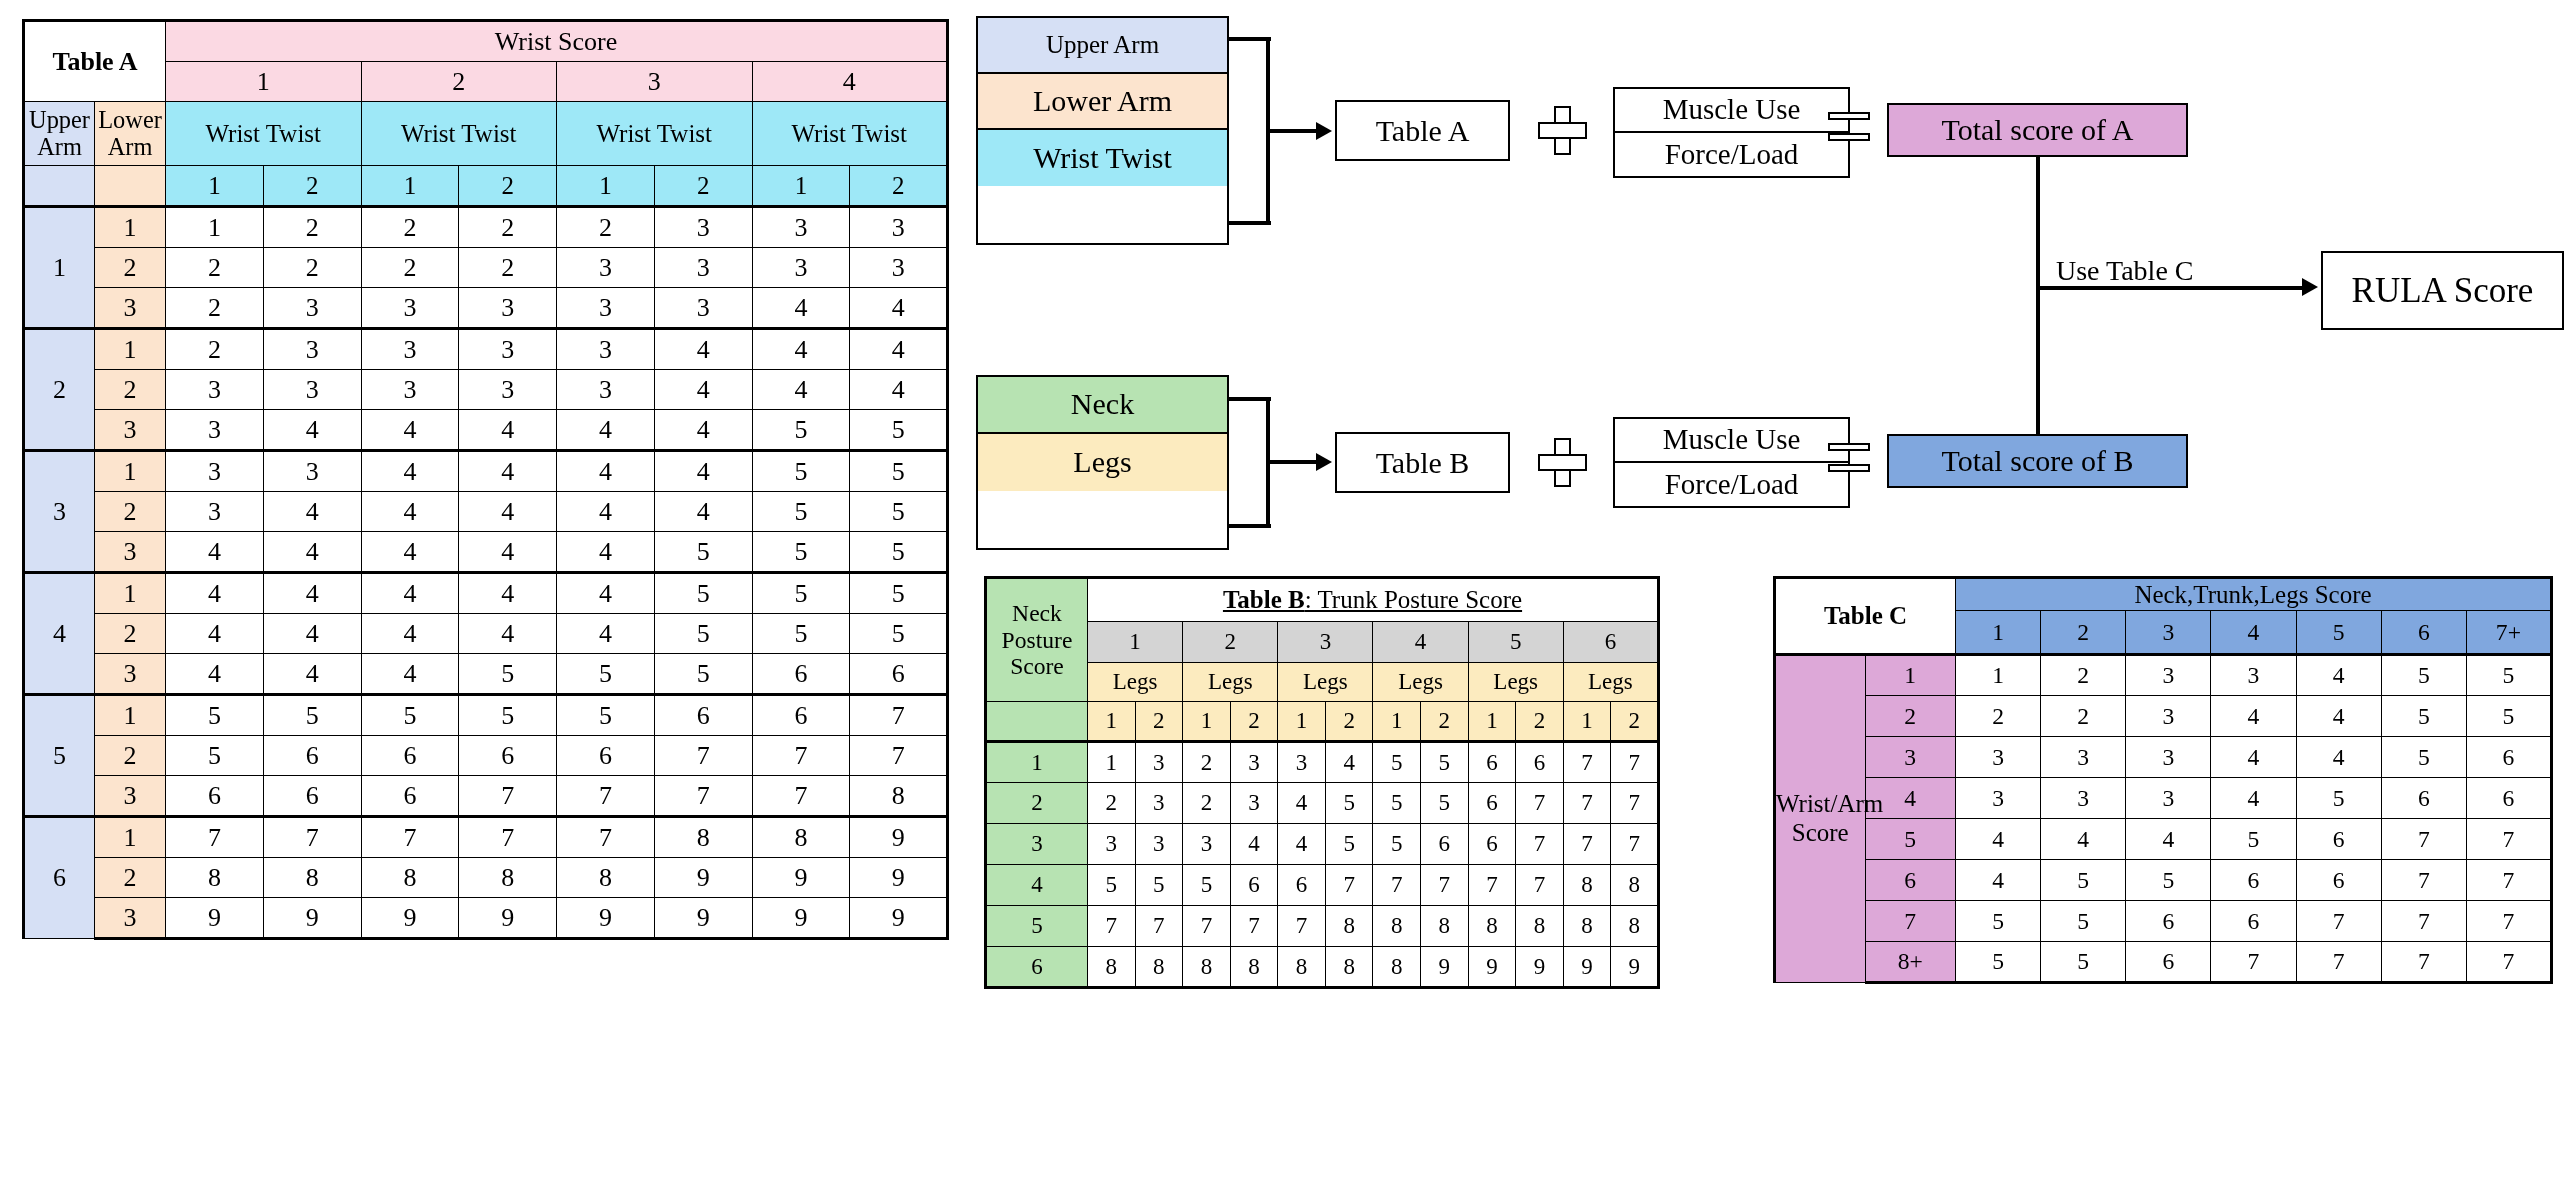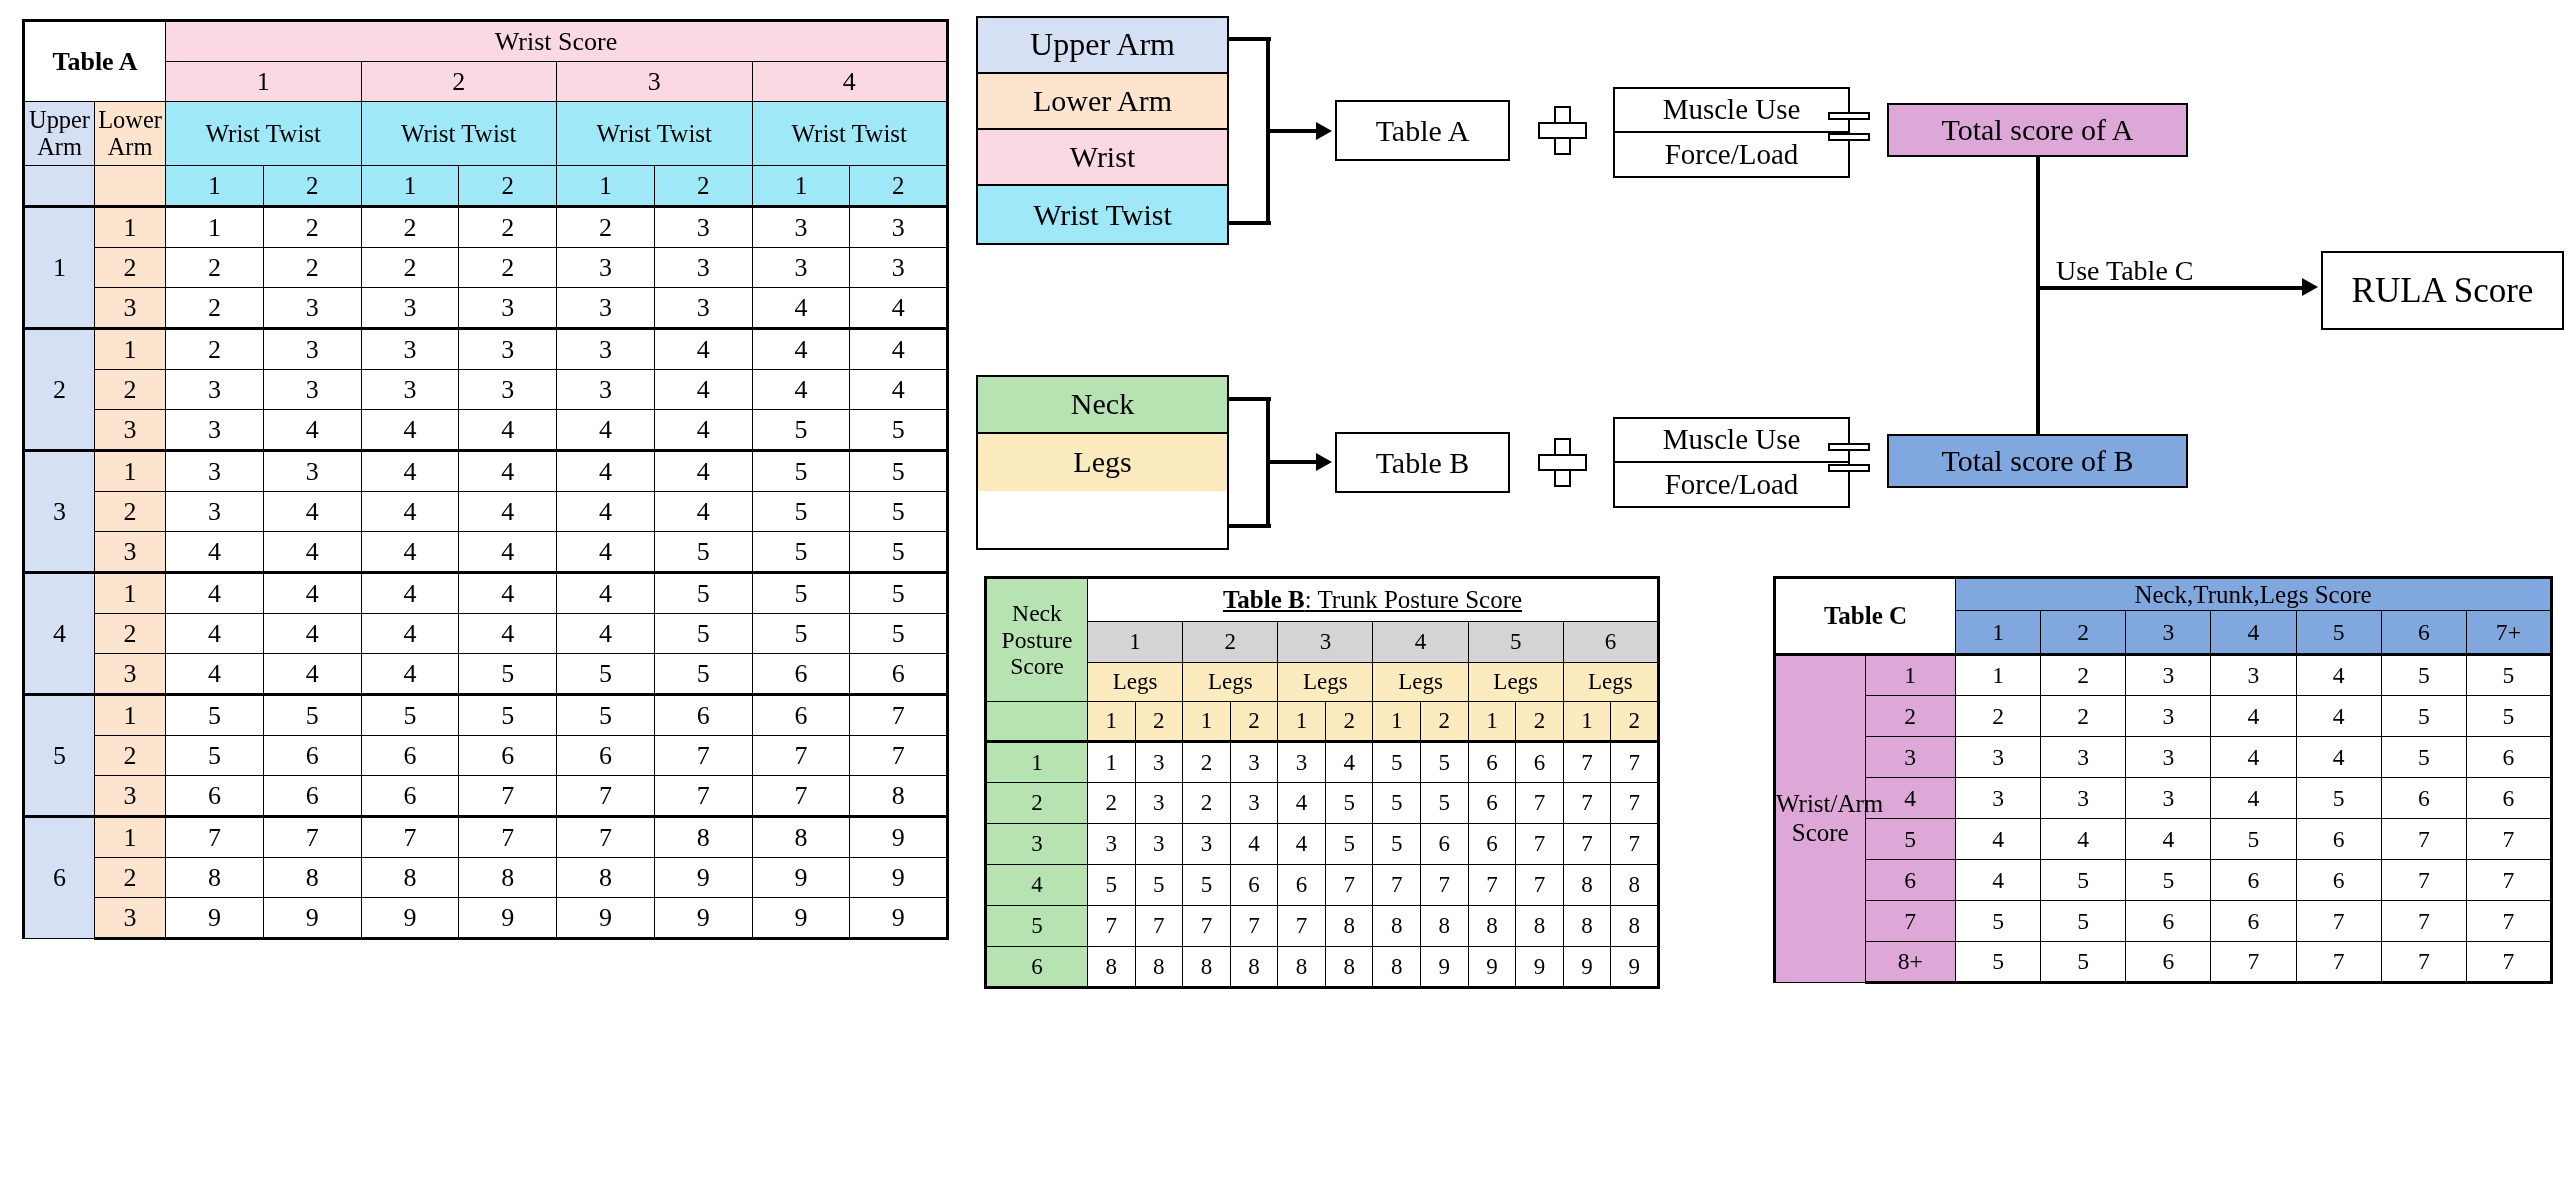--- a/index.html
+++ b/index.html
@@ -305,28 +305,25 @@
         <td class="val thick-b">9</td>
         <td class="val thick-b">9</td>
         <td class="val thick-b">9</td>
         <td class="val thick-b">9</td>
         <td class="val thick-r thick-b">9</td>
       </tr>
     </tbody>
   </table>
 
 <div class="stack" id="groupA-stack" style="left:976px;top:15.7px;width:253px;height:229px;">
-    <div class="row" style="height: 25%; background: rgb(214, 224, 245); font-size: 32px;">
+    <div class="row" style="height: 25%; background: rgb(214, 224, 245); font-size: 25px;">
       <span>Upper Arm</span>
     </div>
     <div class="row" style="height: 25%; background: rgb(252, 228, 206); font-size: 30px;">
       <span>Lower Arm</span>
-    </div>
-    <div class="row" style="height: 25%; background: rgb(251, 217, 227); font-size: 30px;">
-      <span>Wrist</span>
     </div>
     <div class="row" style="height: 25%; background: rgb(158, 232, 247); font-size: 30px;">
       <span>Wrist Twist</span>
     </div>
   </div>
 
 <div class="ln" style="left:1229px;top:37px;width:42px;height:4.4px;"></div>
 <div class="ln" style="left:1229px;top:221px;width:42px;height:4.4px;"></div>
 <div class="ln" style="left:1266px;top:37px;width:4.4px;height:188px;"></div>
 <div class="ln" style="left:1266px;top:129px;width:52px;height:4.4px;"></div>

